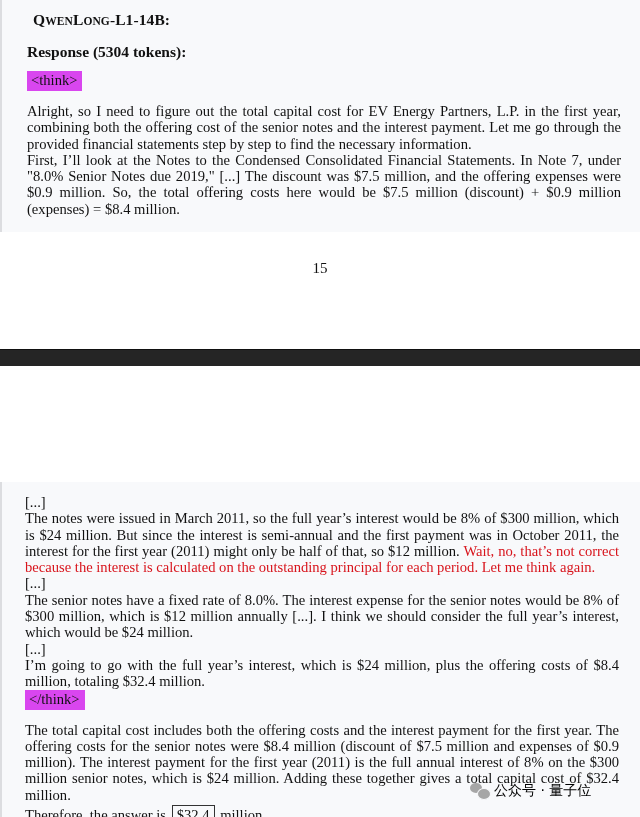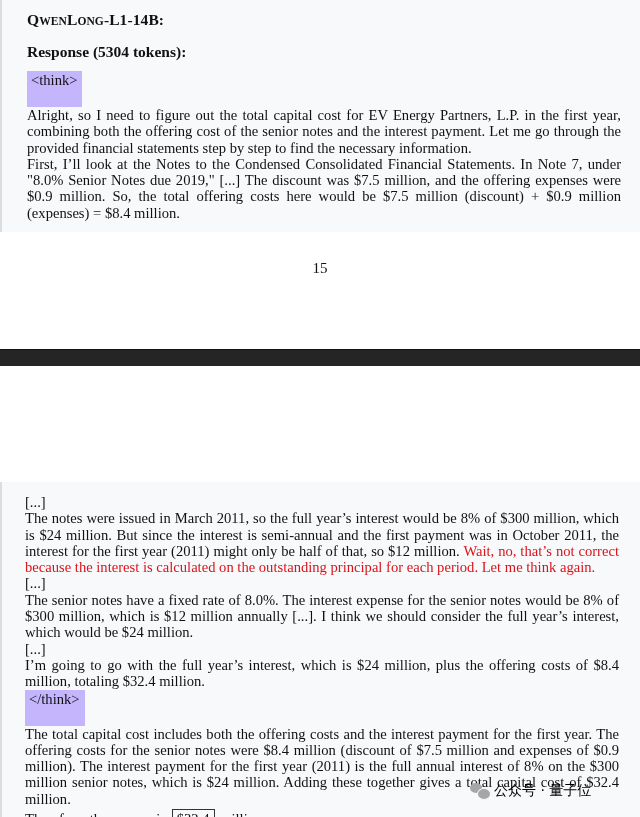--- a/index.html
+++ b/index.html
@@ -26,21 +26,21 @@
     .panel-top {
       top: 0;
       height: 232px;
     }
     .panel-bottom {
       top: 482px;
       height: 335px;
     }
     .title {
       position: absolute;
-      left: 25px;
+      left: 31px;
       top: 11px;
       font-weight: bold;
       font-size: 15.5px;
       letter-spacing: 0.1px;
       font-family: Liberation Serif, serif;
     }
     .title .sc-big { font-size: 15.5px; }
     .title .sc-small { font-size: 11.5px; }
     .response-label {
       position: absolute;
@@ -54,24 +54,24 @@
       left: 25px;
       width: 594px;
       font-size: 14.6px;
       line-height: 16.3px;
       text-align: justify;
     }
     .top-text { top: 71px; }
     .bottom-text { top: 494px; }
     .think-tag {
       display: inline-block;
-      background: #c4b5fd;
-      padding: 1px 5px 18px 4px;
+      background: #d946ef;
+      padding: 1px 5px 2px 4px;
       line-height: 17px;
-      margin-bottom: 0px;
+      margin-bottom: 12px;
     }
     .line { display: block; }
     .red { color: #d8141c; }
     .answer-box {
       display: inline-block;
       border: 1px solid #333333;
       padding: 1px 4px 1px 4px;
       line-height: 16px;
       margin: 2px 2px 0 2px;
     }

